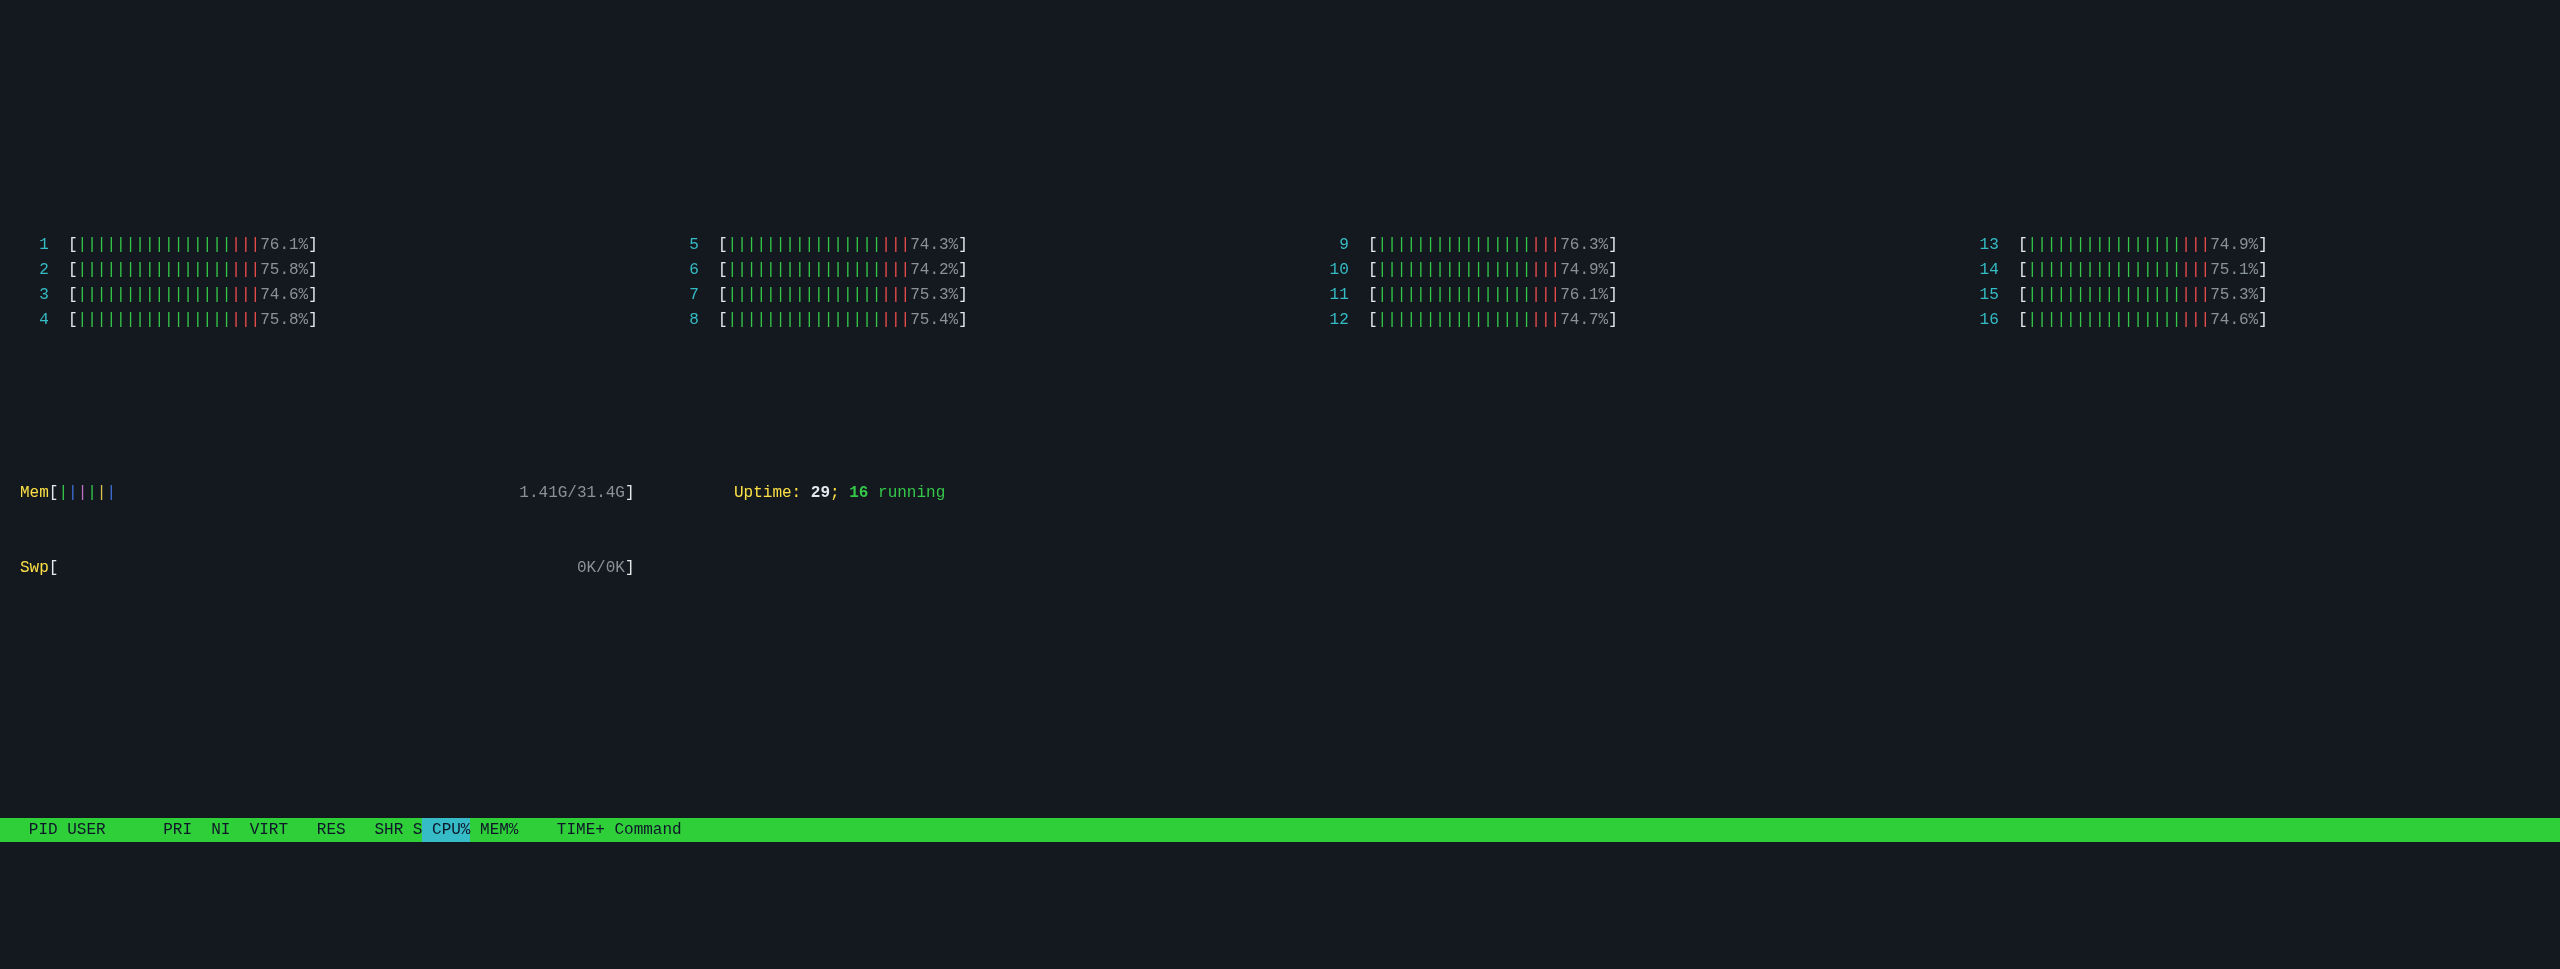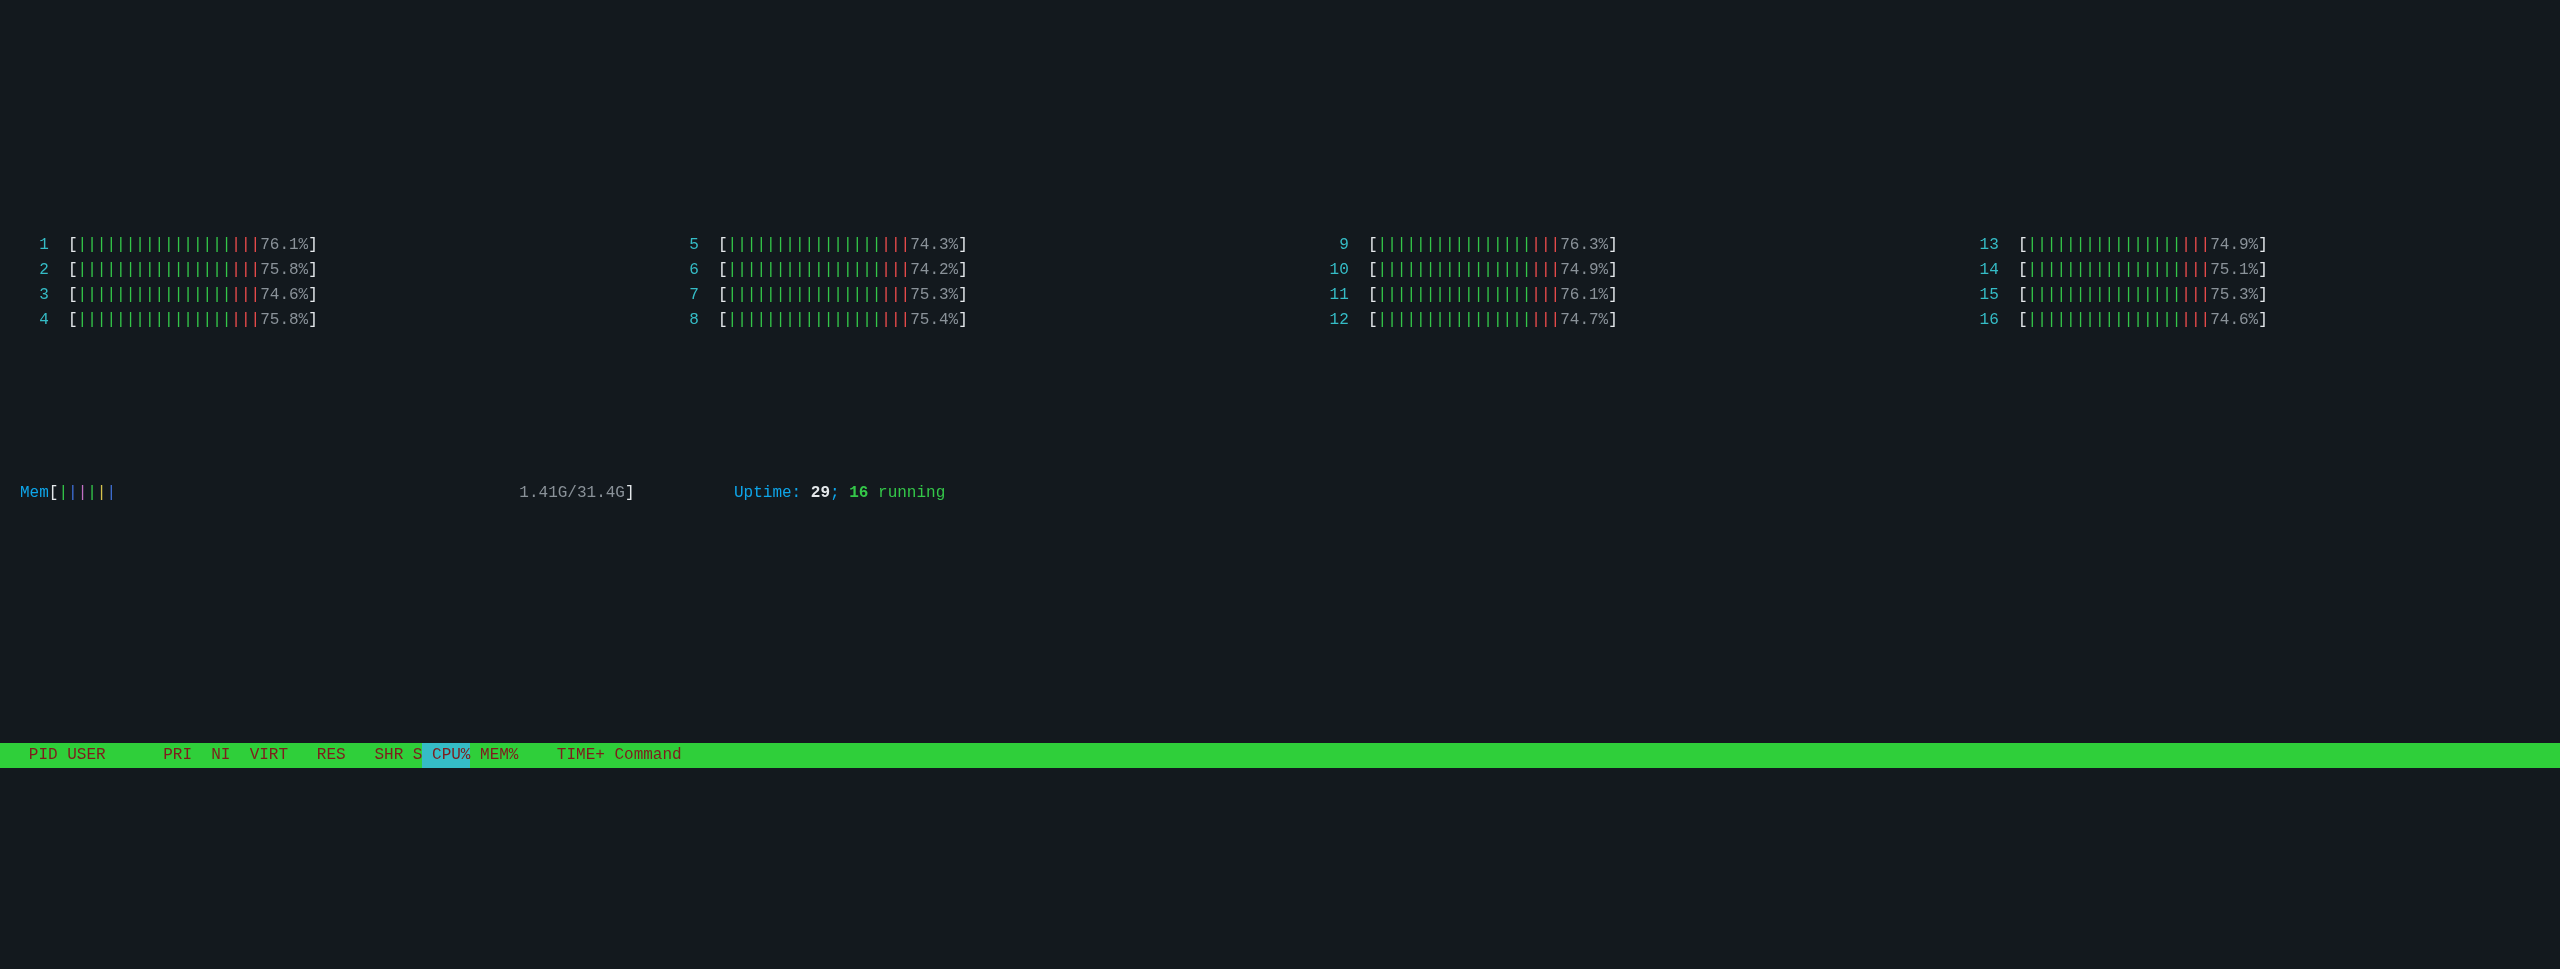--- a/index.html
+++ b/index.html
@@ -11,21 +11,21 @@
     color: #b8c2c8;
     width: 2560px;
     height: 969px;
     overflow: hidden;
     line-height: 1.55;
     white-space: pre;
   }
   .wrap {
     padding: 10px 0 0 0;
   }
-  .cyan { color: #0ea5e9; }
+  .cyan { color: #fde047; }
   .white { color: #e4e8eb; }
   .bold { font-weight: 700; }
   .grey { color: #8a9299; }
   .green { color: #34c749; }
   .red   { color: #ef4d4d; }
   .magenta { color: #c36fc3; }
   .blue { color: #3f6fd6; }
   .yellow { color: #d6c24c; }
 
   
@@ -44,21 +44,21 @@
 
   .status-block {
     margin-left: 20px;
     display: grid;
     grid-template-columns: 714px auto;
   }
 
   
   .hdr {
     background: #2fcf3a;
-    color: #7f1d1d;
+    color: #0f172a;
     white-space: pre;
     padding-left: 0;
   }
   .hdr .sort {
     background: #35bcc6;
   }
 
   
   .pcell { display: inline-block; }
 
@@ -83,20 +83,21 @@
 
 <div class="wrap">
 
   
   <div class="meters" id="meters"><div class="meter-col"><div class="cpu-row"><span class="bar-num">1</span>  <span class="white">[</span><span class="green">|</span><span class="green">|</span><span class="green">|</span><span class="green">|</span><span class="green">|</span><span class="green">|</span><span class="green">|</span><span class="green">|</span><span class="green">|</span><span class="green">|</span><span class="green">|</span><span class="green">|</span><span class="green">|</span><span class="green">|</span><span class="green">|</span><span class="green">|</span><span class="red">|</span><span class="red">|</span><span class="red">|</span><span class="grey">76.1%</span><span class="white">]</span></div><div class="cpu-row"><span class="bar-num">2</span>  <span class="white">[</span><span class="green">|</span><span class="green">|</span><span class="green">|</span><span class="green">|</span><span class="green">|</span><span class="green">|</span><span class="green">|</span><span class="green">|</span><span class="green">|</span><span class="green">|</span><span class="green">|</span><span class="green">|</span><span class="green">|</span><span class="green">|</span><span class="green">|</span><span class="green">|</span><span class="red">|</span><span class="red">|</span><span class="red">|</span><span class="grey">75.8%</span><span class="white">]</span></div><div class="cpu-row"><span class="bar-num">3</span>  <span class="white">[</span><span class="green">|</span><span class="green">|</span><span class="green">|</span><span class="green">|</span><span class="green">|</span><span class="green">|</span><span class="green">|</span><span class="green">|</span><span class="green">|</span><span class="green">|</span><span class="green">|</span><span class="green">|</span><span class="green">|</span><span class="green">|</span><span class="green">|</span><span class="green">|</span><span class="red">|</span><span class="red">|</span><span class="red">|</span><span class="grey">74.6%</span><span class="white">]</span></div><div class="cpu-row"><span class="bar-num">4</span>  <span class="white">[</span><span class="green">|</span><span class="green">|</span><span class="green">|</span><span class="green">|</span><span class="green">|</span><span class="green">|</span><span class="green">|</span><span class="green">|</span><span class="green">|</span><span class="green">|</span><span class="green">|</span><span class="green">|</span><span class="green">|</span><span class="green">|</span><span class="green">|</span><span class="green">|</span><span class="red">|</span><span class="red">|</span><span class="red">|</span><span class="grey">75.8%</span><span class="white">]</span></div></div><div class="meter-col"><div class="cpu-row"><span class="bar-num">5</span>  <span class="white">[</span><span class="green">|</span><span class="green">|</span><span class="green">|</span><span class="green">|</span><span class="green">|</span><span class="green">|</span><span class="green">|</span><span class="green">|</span><span class="green">|</span><span class="green">|</span><span class="green">|</span><span class="green">|</span><span class="green">|</span><span class="green">|</span><span class="green">|</span><span class="green">|</span><span class="red">|</span><span class="red">|</span><span class="red">|</span><span class="grey">74.3%</span><span class="white">]</span></div><div class="cpu-row"><span class="bar-num">6</span>  <span class="white">[</span><span class="green">|</span><span class="green">|</span><span class="green">|</span><span class="green">|</span><span class="green">|</span><span class="green">|</span><span class="green">|</span><span class="green">|</span><span class="green">|</span><span class="green">|</span><span class="green">|</span><span class="green">|</span><span class="green">|</span><span class="green">|</span><span class="green">|</span><span class="green">|</span><span class="red">|</span><span class="red">|</span><span class="red">|</span><span class="grey">74.2%</span><span class="white">]</span></div><div class="cpu-row"><span class="bar-num">7</span>  <span class="white">[</span><span class="green">|</span><span class="green">|</span><span class="green">|</span><span class="green">|</span><span class="green">|</span><span class="green">|</span><span class="green">|</span><span class="green">|</span><span class="green">|</span><span class="green">|</span><span class="green">|</span><span class="green">|</span><span class="green">|</span><span class="green">|</span><span class="green">|</span><span class="green">|</span><span class="red">|</span><span class="red">|</span><span class="red">|</span><span class="grey">75.3%</span><span class="white">]</span></div><div class="cpu-row"><span class="bar-num">8</span>  <span class="white">[</span><span class="green">|</span><span class="green">|</span><span class="green">|</span><span class="green">|</span><span class="green">|</span><span class="green">|</span><span class="green">|</span><span class="green">|</span><span class="green">|</span><span class="green">|</span><span class="green">|</span><span class="green">|</span><span class="green">|</span><span class="green">|</span><span class="green">|</span><span class="green">|</span><span class="red">|</span><span class="red">|</span><span class="red">|</span><span class="grey">75.4%</span><span class="white">]</span></div></div><div class="meter-col"><div class="cpu-row"><span class="bar-num">9</span>  <span class="white">[</span><span class="green">|</span><span class="green">|</span><span class="green">|</span><span class="green">|</span><span class="green">|</span><span class="green">|</span><span class="green">|</span><span class="green">|</span><span class="green">|</span><span class="green">|</span><span class="green">|</span><span class="green">|</span><span class="green">|</span><span class="green">|</span><span class="green">|</span><span class="green">|</span><span class="red">|</span><span class="red">|</span><span class="red">|</span><span class="grey">76.3%</span><span class="white">]</span></div><div class="cpu-row"><span class="bar-num">10</span>  <span class="white">[</span><span class="green">|</span><span class="green">|</span><span class="green">|</span><span class="green">|</span><span class="green">|</span><span class="green">|</span><span class="green">|</span><span class="green">|</span><span class="green">|</span><span class="green">|</span><span class="green">|</span><span class="green">|</span><span class="green">|</span><span class="green">|</span><span class="green">|</span><span class="green">|</span><span class="red">|</span><span class="red">|</span><span class="red">|</span><span class="grey">74.9%</span><span class="white">]</span></div><div class="cpu-row"><span class="bar-num">11</span>  <span class="white">[</span><span class="green">|</span><span class="green">|</span><span class="green">|</span><span class="green">|</span><span class="green">|</span><span class="green">|</span><span class="green">|</span><span class="green">|</span><span class="green">|</span><span class="green">|</span><span class="green">|</span><span class="green">|</span><span class="green">|</span><span class="green">|</span><span class="green">|</span><span class="green">|</span><span class="red">|</span><span class="red">|</span><span class="red">|</span><span class="grey">76.1%</span><span class="white">]</span></div><div class="cpu-row"><span class="bar-num">12</span>  <span class="white">[</span><span class="green">|</span><span class="green">|</span><span class="green">|</span><span class="green">|</span><span class="green">|</span><span class="green">|</span><span class="green">|</span><span class="green">|</span><span class="green">|</span><span class="green">|</span><span class="green">|</span><span class="green">|</span><span class="green">|</span><span class="green">|</span><span class="green">|</span><span class="green">|</span><span class="red">|</span><span class="red">|</span><span class="red">|</span><span class="grey">74.7%</span><span class="white">]</span></div></div><div class="meter-col"><div class="cpu-row"><span class="bar-num">13</span>  <span class="white">[</span><span class="green">|</span><span class="green">|</span><span class="green">|</span><span class="green">|</span><span class="green">|</span><span class="green">|</span><span class="green">|</span><span class="green">|</span><span class="green">|</span><span class="green">|</span><span class="green">|</span><span class="green">|</span><span class="green">|</span><span class="green">|</span><span class="green">|</span><span class="green">|</span><span class="red">|</span><span class="red">|</span><span class="red">|</span><span class="grey">74.9%</span><span class="white">]</span></div><div class="cpu-row"><span class="bar-num">14</span>  <span class="white">[</span><span class="green">|</span><span class="green">|</span><span class="green">|</span><span class="green">|</span><span class="green">|</span><span class="green">|</span><span class="green">|</span><span class="green">|</span><span class="green">|</span><span class="green">|</span><span class="green">|</span><span class="green">|</span><span class="green">|</span><span class="green">|</span><span class="green">|</span><span class="green">|</span><span class="red">|</span><span class="red">|</span><span class="red">|</span><span class="grey">75.1%</span><span class="white">]</span></div><div class="cpu-row"><span class="bar-num">15</span>  <span class="white">[</span><span class="green">|</span><span class="green">|</span><span class="green">|</span><span class="green">|</span><span class="green">|</span><span class="green">|</span><span class="green">|</span><span class="green">|</span><span class="green">|</span><span class="green">|</span><span class="green">|</span><span class="green">|</span><span class="green">|</span><span class="green">|</span><span class="green">|</span><span class="green">|</span><span class="red">|</span><span class="red">|</span><span class="red">|</span><span class="grey">75.3%</span><span class="white">]</span></div><div class="cpu-row"><span class="bar-num">16</span>  <span class="white">[</span><span class="green">|</span><span class="green">|</span><span class="green">|</span><span class="green">|</span><span class="green">|</span><span class="green">|</span><span class="green">|</span><span class="green">|</span><span class="green">|</span><span class="green">|</span><span class="green">|</span><span class="green">|</span><span class="green">|</span><span class="green">|</span><span class="green">|</span><span class="green">|</span><span class="red">|</span><span class="red">|</span><span class="red">|</span><span class="grey">74.6%</span><span class="white">]</span></div></div></div>
 
   
   <div class="status-block">
     <div>
       <div class="memrow" style="margin-left:0"><span class="cyan">Mem</span><span class="white">[</span><span class="green">|</span><span class="blue">|</span><span class="magenta">|</span><span class="green">|</span><span class="yellow">|</span><span class="blue">|</span><span style="display:inline-block;width:42ch;"></span><span class="grey">1.41G/31.4G</span><span class="white">]</span></div>
+      <div class="memrow" style="margin-left:0"><span class="cyan">Swp</span><span class="white">[</span><span style="display:inline-block;width:54ch;"></span><span class="grey">0K/0K</span><span class="white">]</span></div>
     </div>
     <div>
       <div><span class="cyan">Uptime: </span><span class="white bold">29</span><span class="cyan">; </span><span class="green bold">16</span><span class="green"> running</span></div>
     </div>
   </div>
 
   <div style="height:14px"></div>
 
   
   <div class="hdr"><span class="pcell c-pid">PID</span><span class="pcell c-user">USER</span><span class="pcell c-pri">PRI</span><span class="pcell c-ni">NI</span><span class="pcell c-virt">VIRT</span><span class="pcell c-res">RES</span><span class="pcell c-shr">SHR</span><span class="pcell c-s">S</span><span class="pcell c-cpu sort">CPU%</span><span class="pcell c-mem">MEM%</span><span class="pcell c-time">TIME+</span><span class="pcell c-cmd">Command</span></div>

